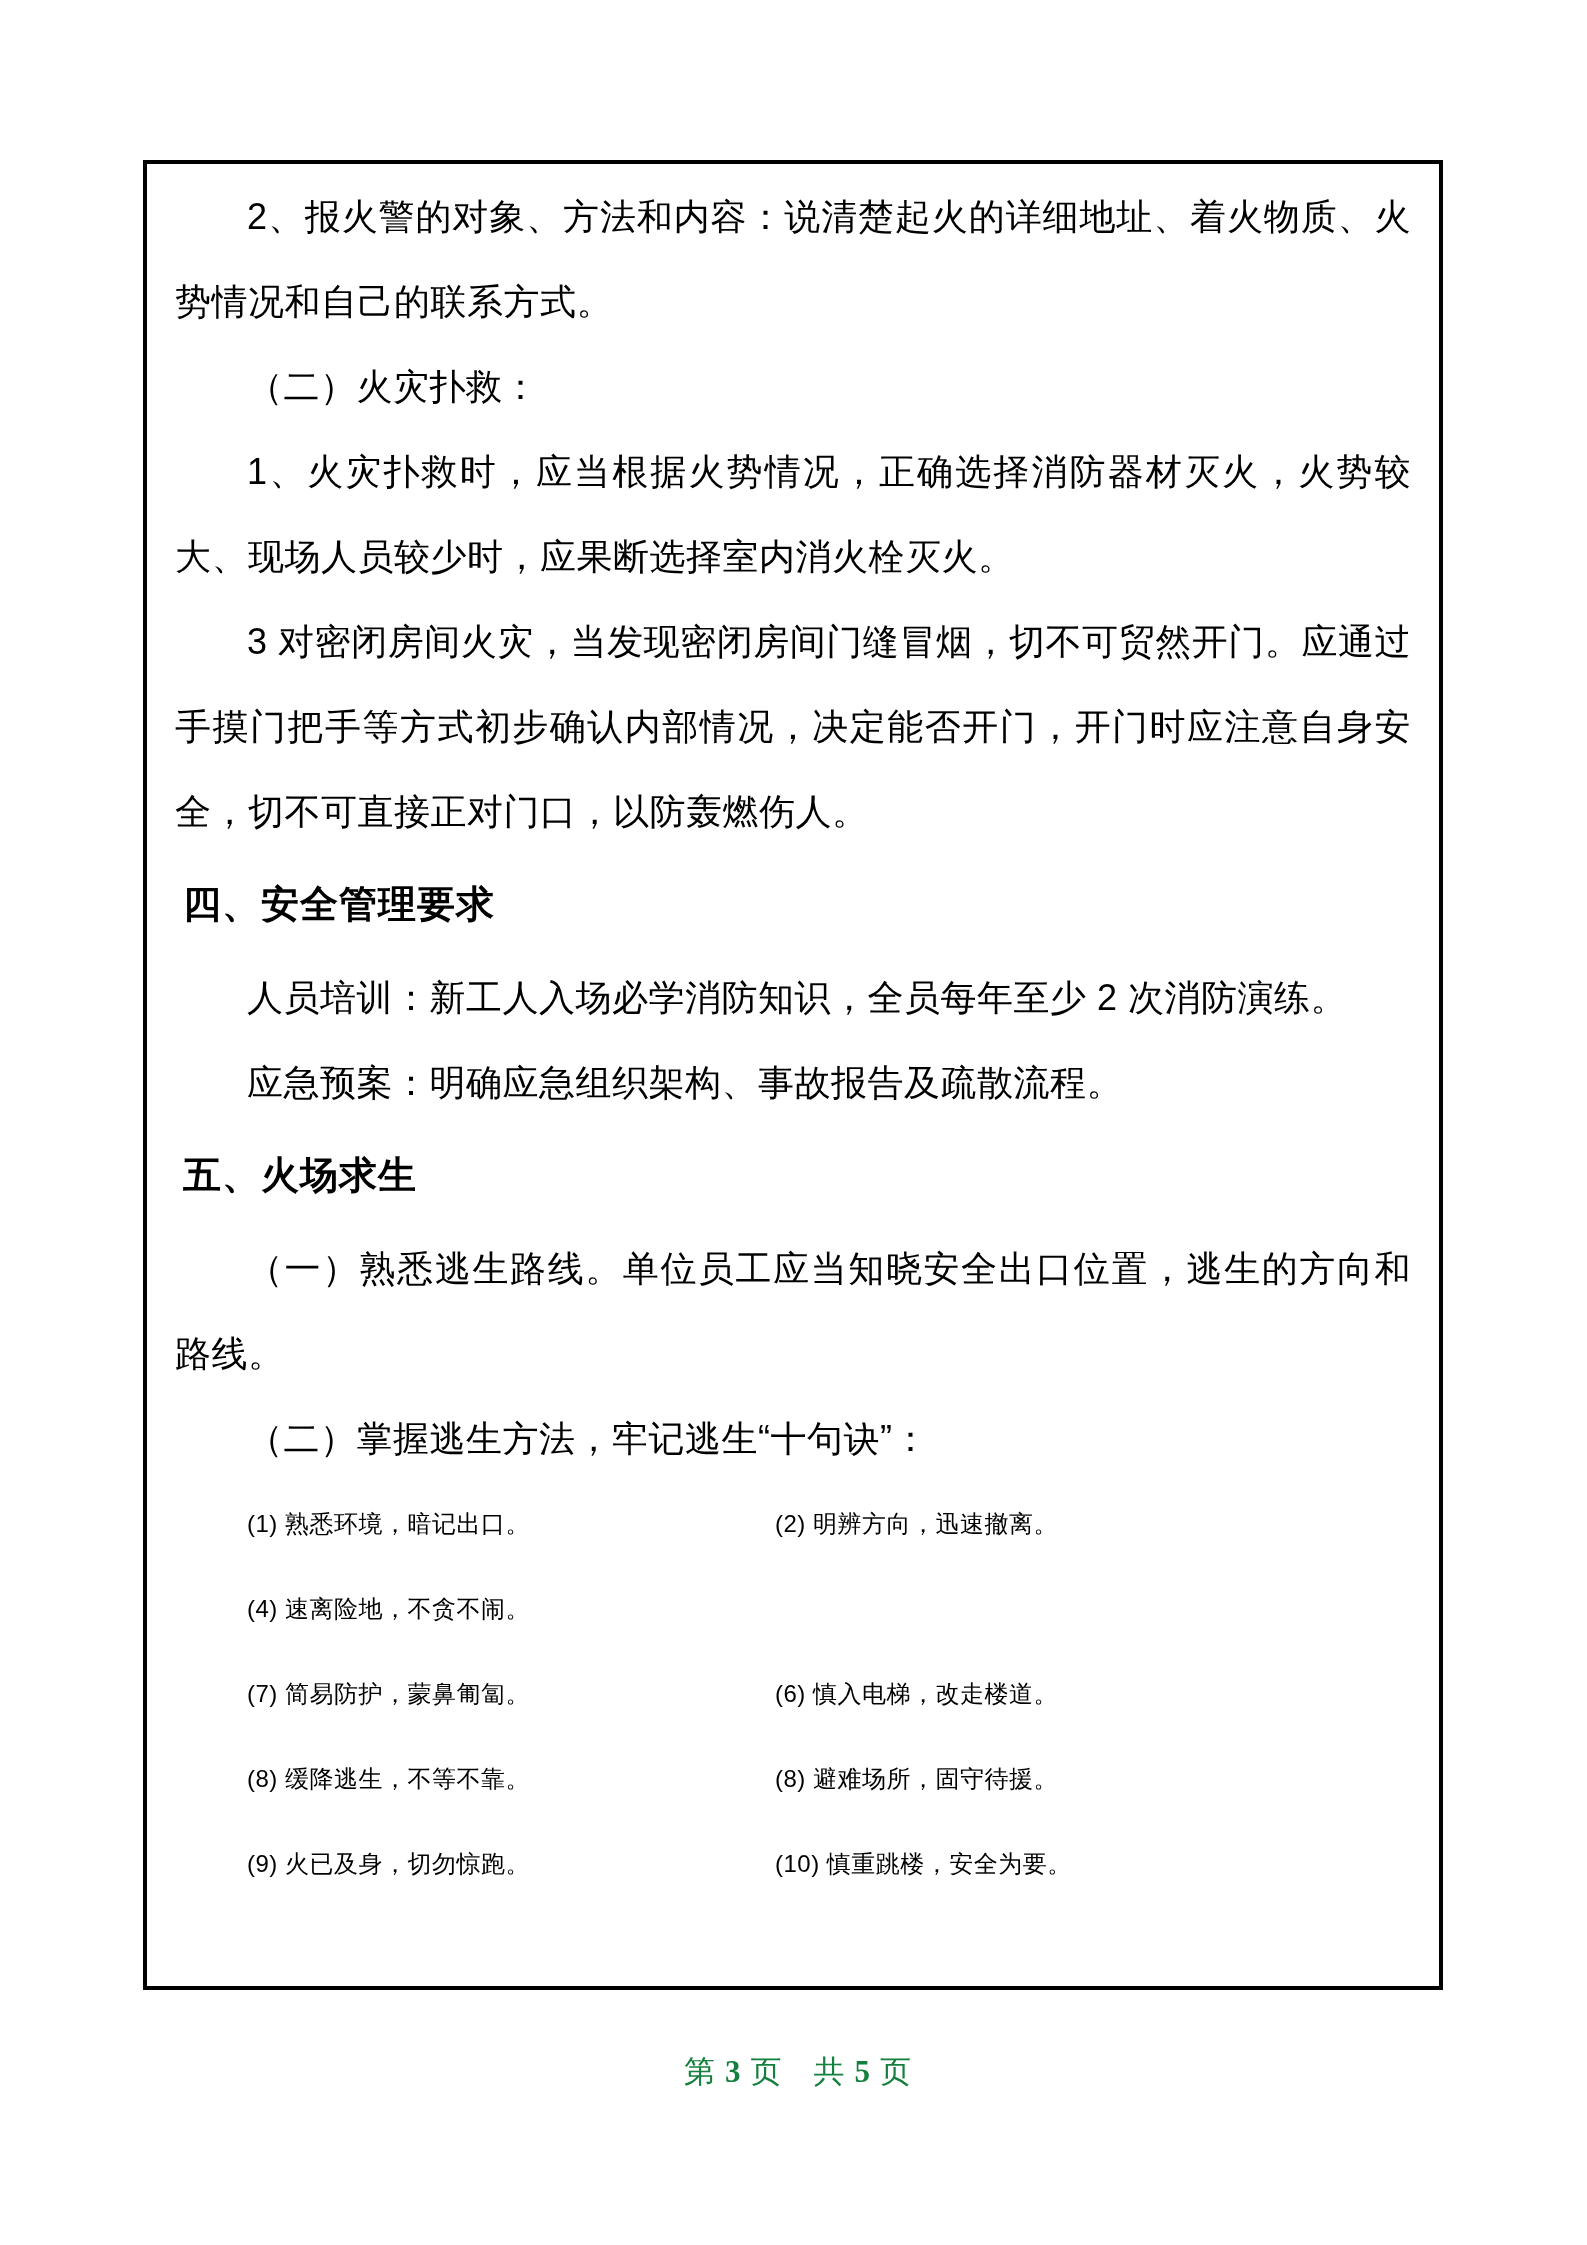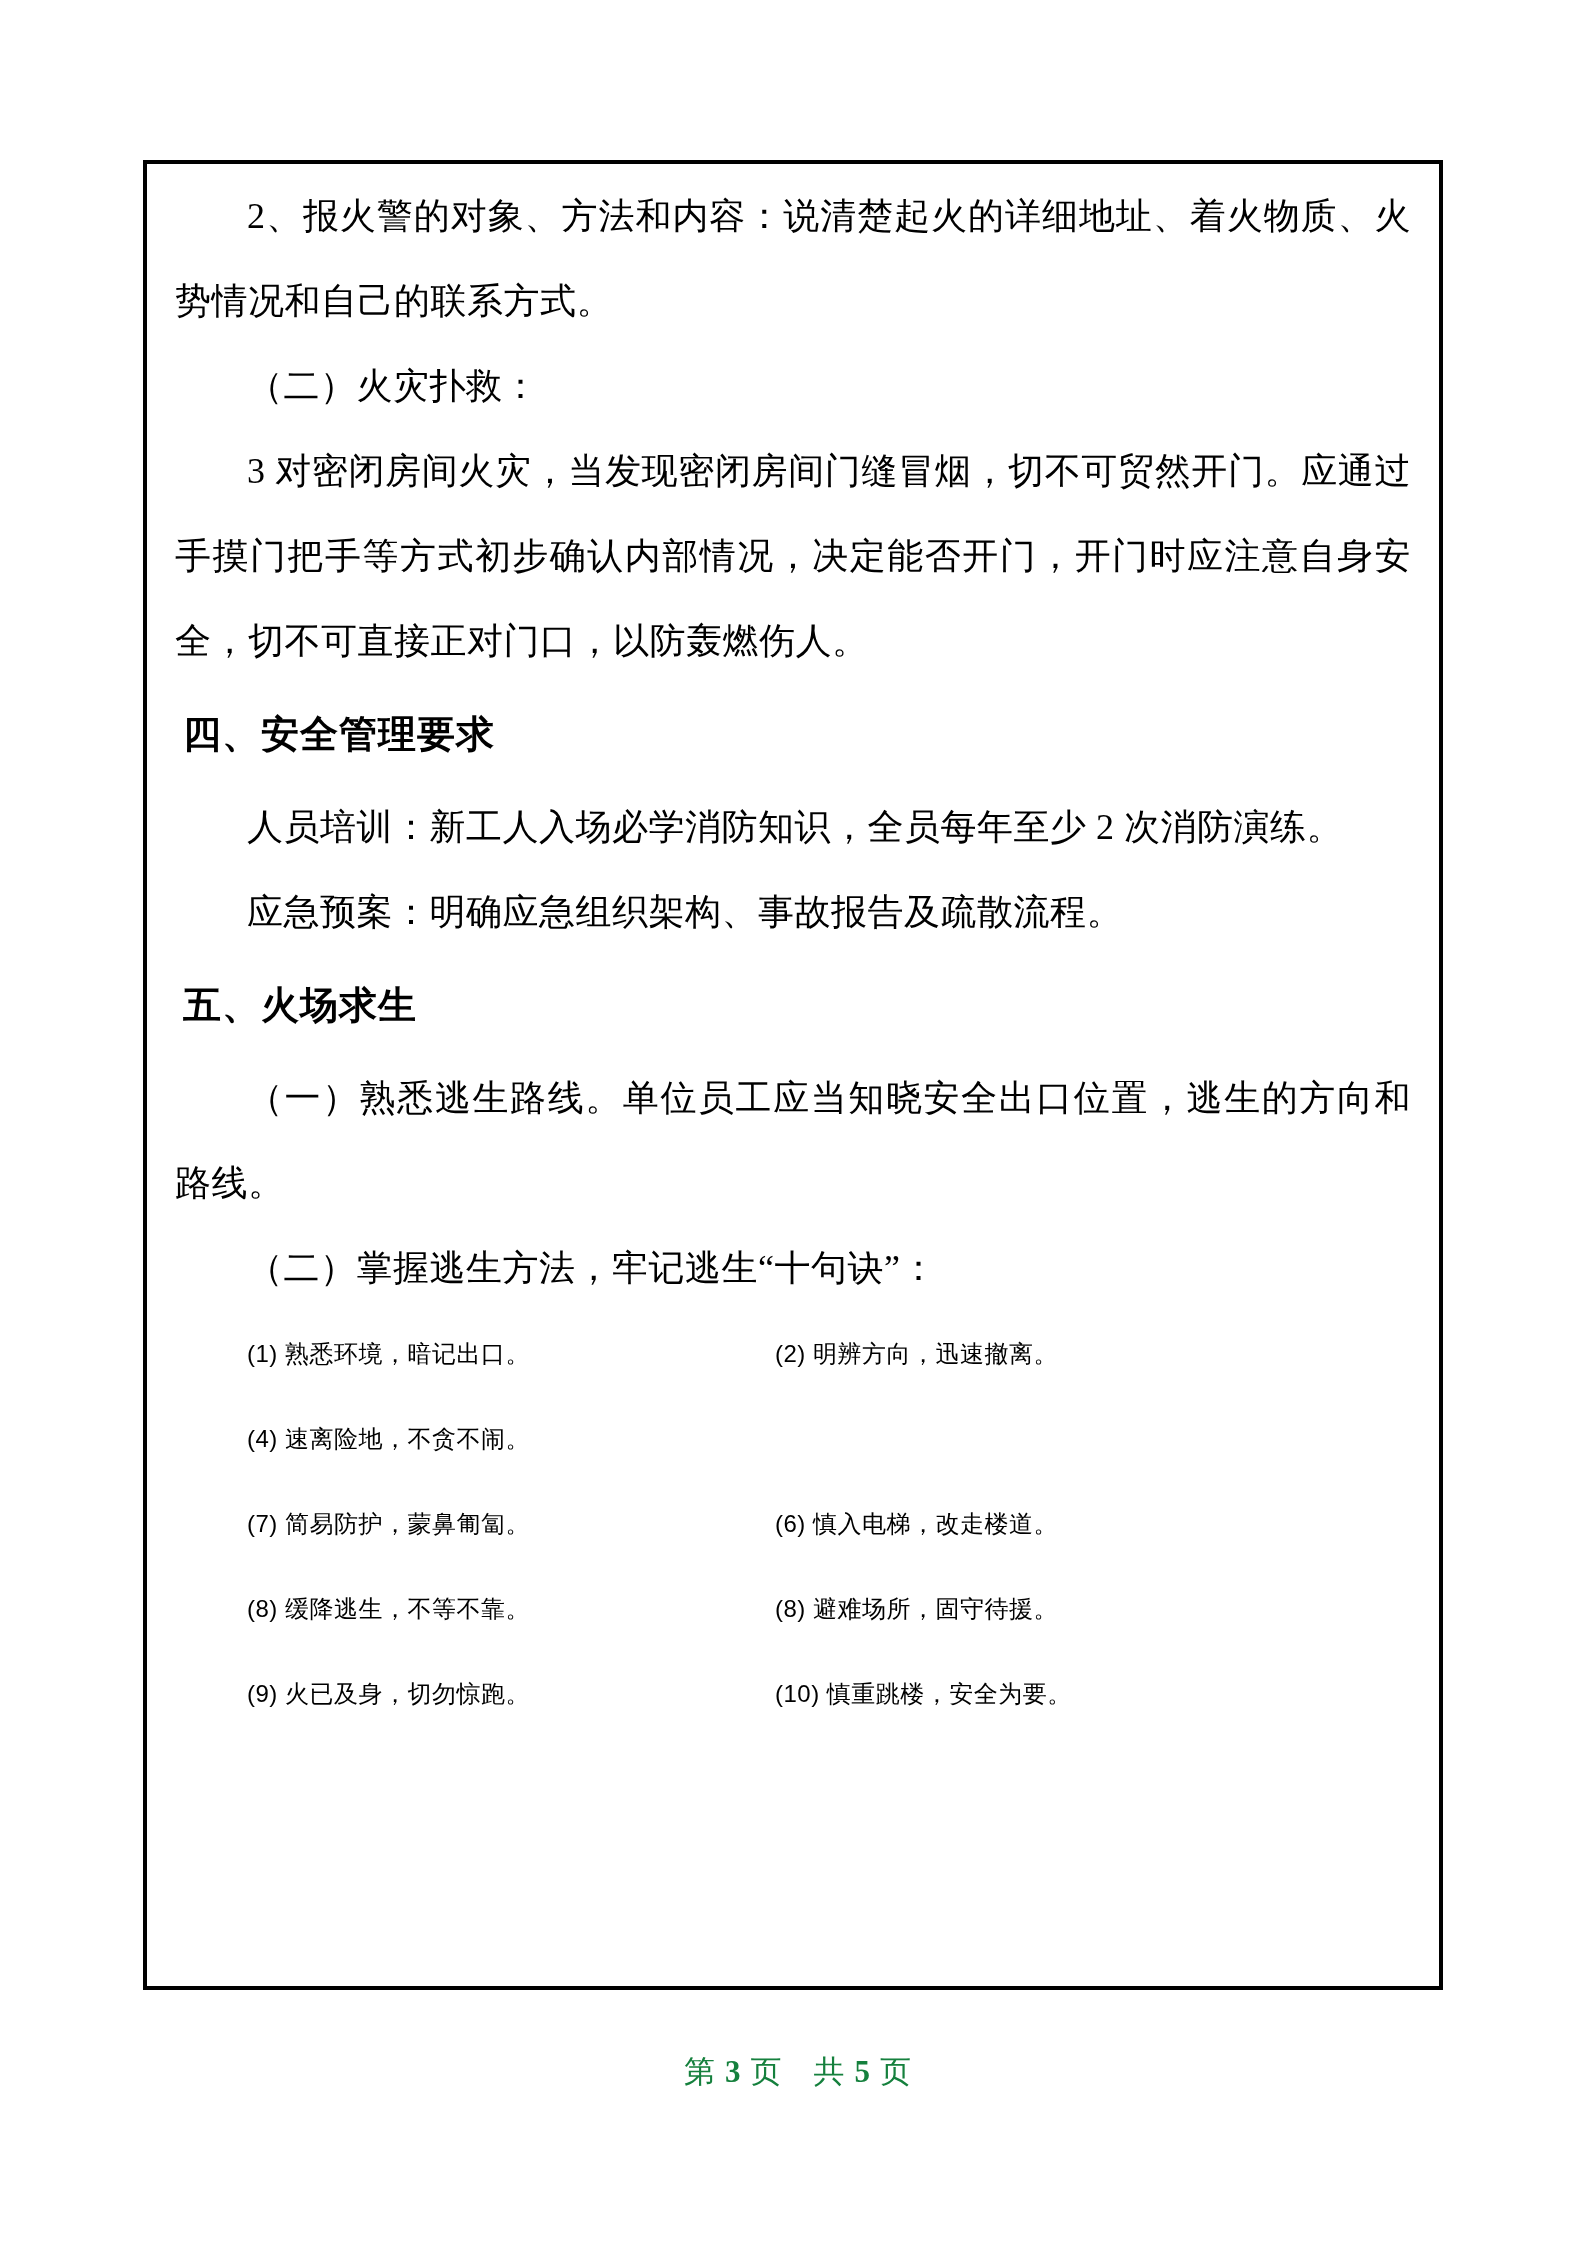--- a/index.html
+++ b/index.html
@@ -28,21 +28,20 @@
   }
   .doc-box .para {
     margin: 0;
     font-size: 36px;
     line-height: 85px;
     text-align: justify;
     letter-spacing: 0.5px;
   }
   .doc-box .indent {
     text-indent: 72px;
-    font-family: Liberation Serif, serif;
   }
   .doc-box .heading {
     margin: 8px;
     font-size: 38px;
     line-height: 85px;
     font-weight: bold;
     text-align: left;
     letter-spacing: 1px;
   }
   .duo-row {
@@ -86,20 +85,21 @@
 <body>
 
 <div class="page">
 
   <div class="doc-box">
 
     <p class="para indent">2、报火警的对象、方法和内容：说清楚起火的详细地址、着火物质、火势情况和自己的联系方式。</p>
 
     <p class="para indent">（二）火灾扑救：</p>
 
+    <p class="para indent">1、火灾扑救时，应当根据火势情况，正确选择消防器材灭火，火势较大、现场人员较少时，应果断选择室内消火栓灭火。</p>
 
 
     <p class="para indent">3 对密闭房间火灾，当发现密闭房间门缝冒烟，切不可贸然开门。应通过手摸门把手等方式初步确认内部情况，决定能否开门，开门时应注意自身安全，切不可直接正对门口，以防轰燃伤人。</p>
 
     <p class="heading">四、安全管理要求</p>
 
     <p class="para indent">人员培训：新工人入场必学消防知识，全员每年至少 2 次消防演练。</p>
 
     <p class="para indent">应急预案：明确应急组织架构、事故报告及疏散流程。</p>
 

